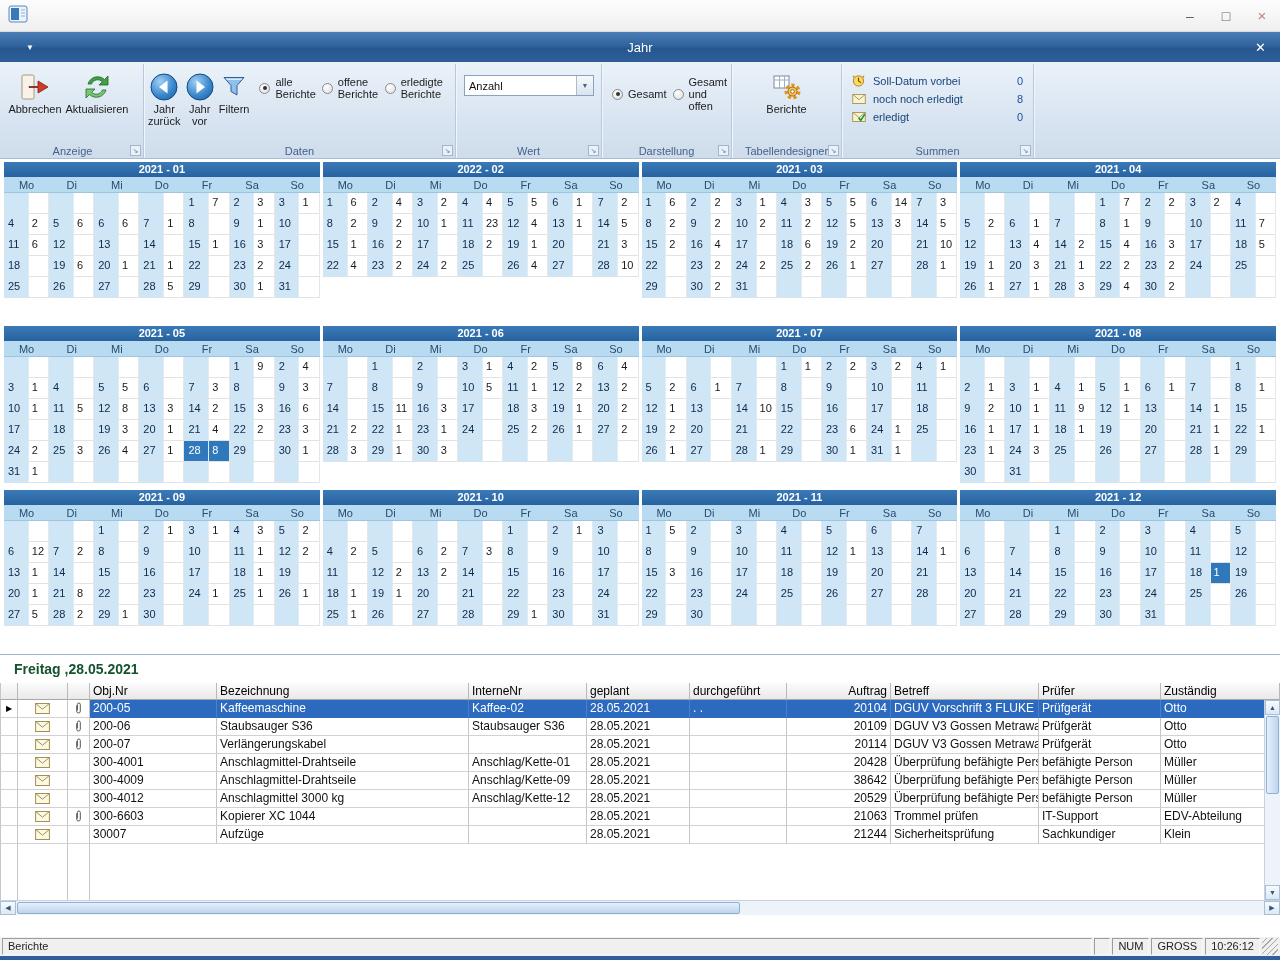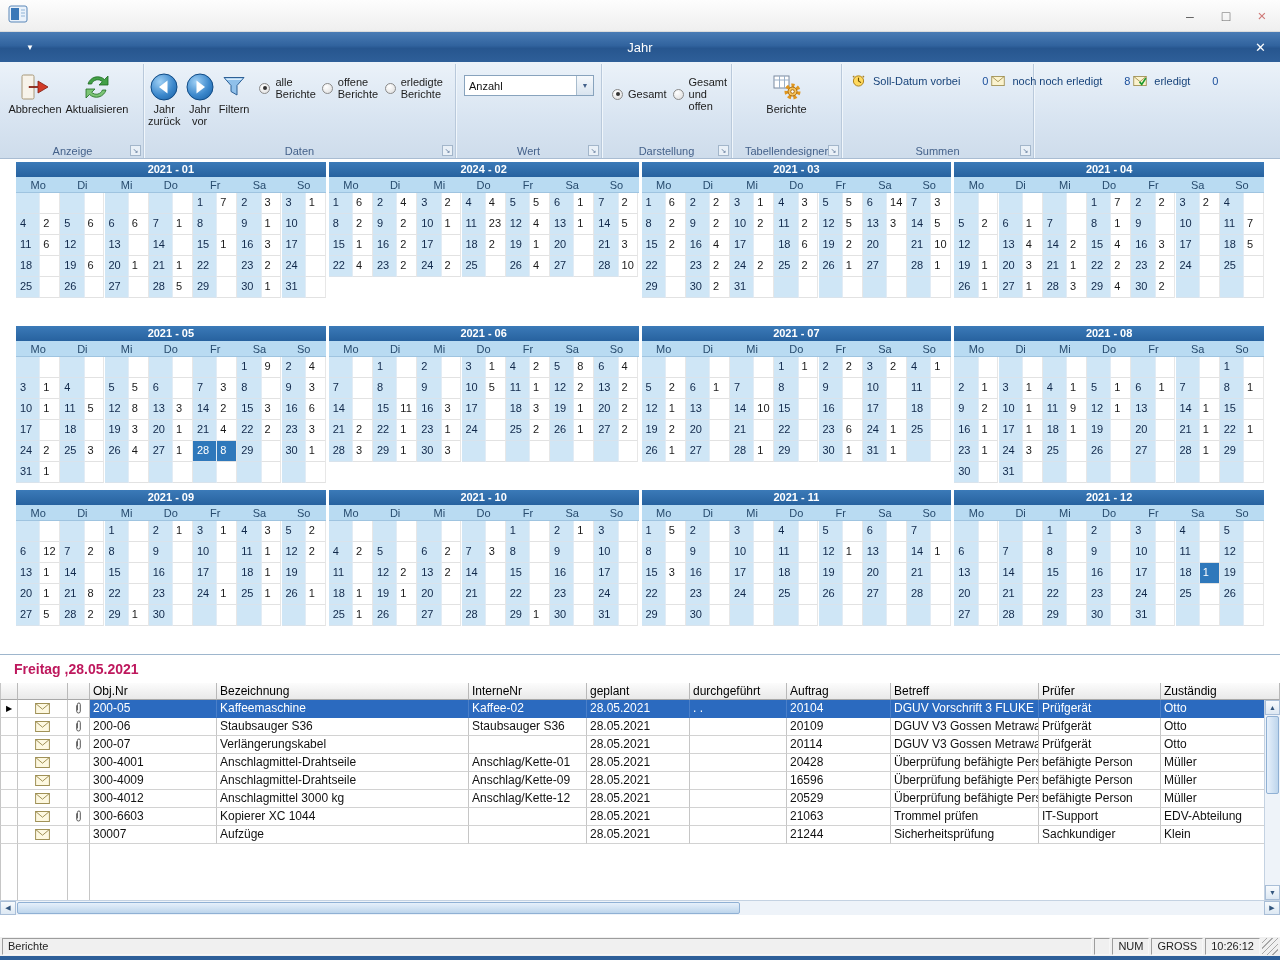--- a/index.html
+++ b/index.html
@@ -33,51 +33,51 @@
 
   .radiocol { display:flex; flex-direction:row; gap:6px; margin:10px 4px 0 8px; }
   .radio-row { display:flex; align-items:center; gap:5px; font-size:11px; color:#1c1c1c; }
   .radio { width:11px; height:11px; border-radius:50%; border:1px solid #8a8a8a; background:radial-gradient(circle at 35% 30%,#fff,#dcdcdc); position:relative; flex:0 0 auto; }
   .radio.checked::after { content:""; position:absolute; left:2.5px; top:2.5px; width:4px; height:4px; border-radius:50%; background:#333; }
 
   .combo { width:130px; height:21px; border:1px solid #88a3bd; background:#fff; display:flex; align-items:center; font-size:11px; margin:9px 6px 0 6px; }
   .combo-text { flex:1; padding-left:4px; color:#111; }
   .combo-btn { width:17px; height:100%; background:linear-gradient(#f6f9fc,#d9e4ef); border-left:1px solid #a8bccd; font-size:7px; color:#44618a; display:flex; align-items:center; justify-content:center; }
 
-  .sumcol { display:flex; flex-direction:row; gap:3px; margin:7px 8px 0 8px; }
+  .sumcol { display:flex; flex-direction:column; gap:3px; margin:7px 8px 0 8px; }
   .sum-row { display:flex; align-items:center; gap:6px; font-size:11px; color:#17437a; height:15px; }
   .sum-icon { width:15px; display:flex; align-items:center; }
   .sum-label { flex:1; white-space:nowrap; }
   .sum-val { color:#1b4f9c; min-width:22px; text-align:right; }
 
   
-  #calendar { background:#fff; padding:3px 16px 4px; flex:0 0 auto; }
+  #calendar { background:#fff; padding:3px 4px 4px; flex:0 0 auto; }
   .cal-grid { display:grid; grid-template-columns:repeat(4,1fr); column-gap:3px; row-gap:4px; }
   .month { height:160px; overflow:hidden; }
   .mhead { height:15px; background:linear-gradient(#3b7ab8,#27629f); color:#fff; font-size:11px; font-weight:bold; text-align:center; line-height:15px; }
   .mwd { display:flex; height:16px; background:#b9dbf2; border-bottom:1px solid #9fc4e0; }
   .wd { flex:1; font-size:11px; color:#274b6e; text-align:center; line-height:16px; }
   .mweek { display:flex; height:21px; }
   .daypair { flex:1; display:flex; min-width:0; }
   .dn { width:55%; background:#cfe6f6; border-right:1px solid #e2ecf5; border-bottom:1px solid #d9e3ec; font-size:11px; color:#10284a; padding:3px 0 0 4px; overflow:hidden; }
   .dc { width:45%; background:#fff; border-right:1px solid #e7e7e7; border-bottom:1px solid #e2e2e2; font-size:11px; color:#1a1a1a; padding:3px 0 0 3px; overflow:hidden; }
   .dn.sel, .dc.sel { background:#2f78bb; color:#fff; }
 
   
   .detail { border-top:1px solid #9eb6cd; background:#fff; flex:1 1 auto; display:flex; flex-direction:column; min-height:0; }
-  .detail-date { font-size:14px; font-weight:bold; color:#be185d; padding:6px 0 6px 14px; flex:0 0 auto; }
+  .detail-date { font-size:14px; font-weight:bold; color:#14532d; padding:6px 0 6px 14px; flex:0 0 auto; }
   .grid-area { position:relative; flex:1 1 auto; min-height:0; display:flex; flex-direction:column; }
   .trow { display:flex; height:18px; flex:0 0 auto; }
   .trow.thead { height:17px; }
   .cell { border-right:1px solid #c6c6c6; border-bottom:1px solid #d2d2d2; font-size:12px; padding:1px 3px 0; overflow:hidden; white-space:nowrap; color:#111; }
   .cell:first-child { border-left:1px solid #c6c6c6; }
   .thead .cell { background:linear-gradient(#fcfcfc,#e9e9e9); border-right-color:#b9b9b9; border-bottom-color:#a8a8a8; color:#000; }
   .w-sel{width:18px; flex:0 0 auto;} .w-ic{width:50px; flex:0 0 auto;} .w-clip{width:22px; flex:0 0 auto;}
   .w0{width:127px; flex:0 0 auto;} .w1{width:252px; flex:0 0 auto;} .w2{width:118px; flex:0 0 auto;}
-  .w3{width:103px; flex:0 0 auto;} .w4{width:97px; flex:0 0 auto;} .w5{width:104px; flex:0 0 auto;}
+  .w3{width:103px; flex:0 0 auto;} .w4{width:97px; flex:0 0 auto;} .w5{width:104px; flex:0 0 auto;text-align:right;}
   .w6{width:148px; flex:0 0 auto;} .w7{width:122px; flex:0 0 auto;} .w8{flex:1 1 auto;}
   .ind { font-size:8px; text-align:center; padding-top:4px; color:#000; }
   .icix { display:flex; align-items:center; justify-content:center; padding-top:0; }
   .selrow .cell.data { background:#2b6abf; color:#fff; border-right-color:#4a7fc9; border-bottom-color:#2b6abf; }
   .tfiller { flex:1 1 auto; display:flex; min-height:0; }
   .tfiller div { border-right:1px solid #c6c6c6; }
   .tfiller div:first-child { border-left:1px solid #c6c6c6; }
   .f-sel{width:18px} .f-ic{width:50px} .f-clip{width:22px}
 
   
@@ -457,21 +457,21 @@
               <span class="dn">30</span>
               <span class="dc">1</span>
             </span>
             <span class="daypair">
               <span class="dn">31</span>
               <span class="dc"></span>
             </span>
           </div>
         </div>
         <div class="month">
-          <div class="mhead">2024 - 02</div>
+          <div class="mhead">2022 - 02</div>
           <div class="mwd">
             <span class="wd">Mo</span>
             <span class="wd">Di</span>
             <span class="wd">Mi</span>
             <span class="wd">Do</span>
             <span class="wd">Fr</span>
             <span class="wd">Sa</span>
             <span class="wd">So</span>
           </div>
           <div class="mweek">
@@ -2391,21 +2391,21 @@
                 <rect x="0.5" y="0.5" width="15" height="11" fill="#fdf8e0" stroke="#98884a"></rect>
                 <path d="M0.5 0.5 L8 6.8 L15.5 0.5" fill="none" stroke="#98884a"></path>
               </svg>
             </div>
             <div class="cell w-clip icix"></div>
             <div class="cell data w0">300-4009</div>
             <div class="cell data w1">Anschlagmittel-Drahtseile</div>
             <div class="cell data w2">Anschlag/Kette-09</div>
             <div class="cell data w3">28.05.2021</div>
             <div class="cell data w4"></div>
-            <div class="cell data w5">16596</div>
+            <div class="cell data w5">38642</div>
             <div class="cell data w6">Überprüfung befähigte Pers</div>
             <div class="cell data w7">befähigte Person</div>
             <div class="cell data w8">Müller</div>
           </div>
           <div class="trow">
             <div class="cell w-sel ind"></div>
             <div class="cell w-ic icix">
               <svg width="15" height="11" viewBox="0 0 16 12">
                 <rect x="0.5" y="0.5" width="15" height="11" fill="#fdf8e0" stroke="#98884a"></rect>
                 <path d="M0.5 0.5 L8 6.8 L15.5 0.5" fill="none" stroke="#98884a"></path>

